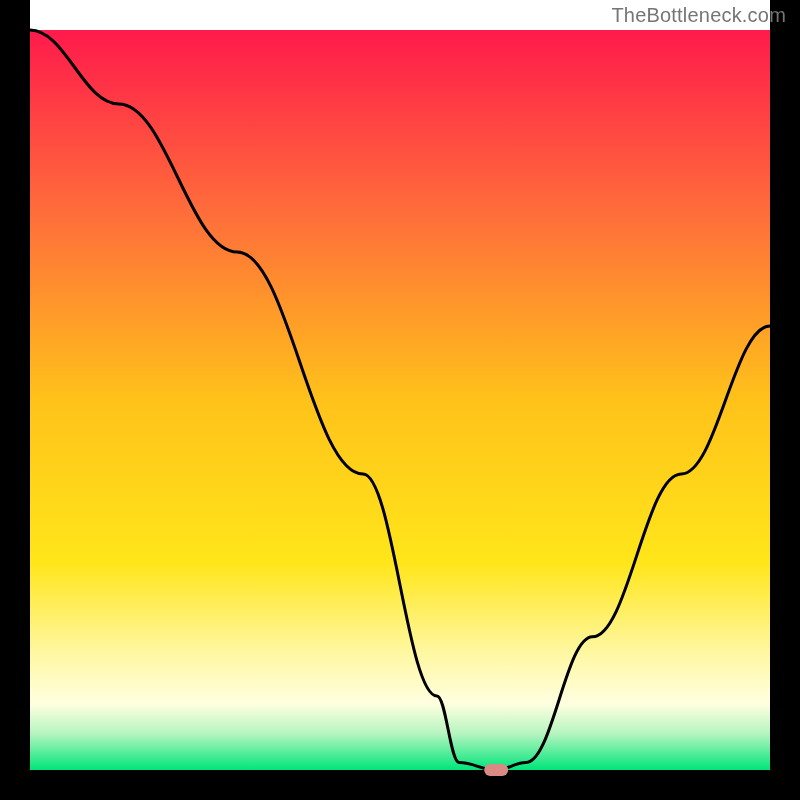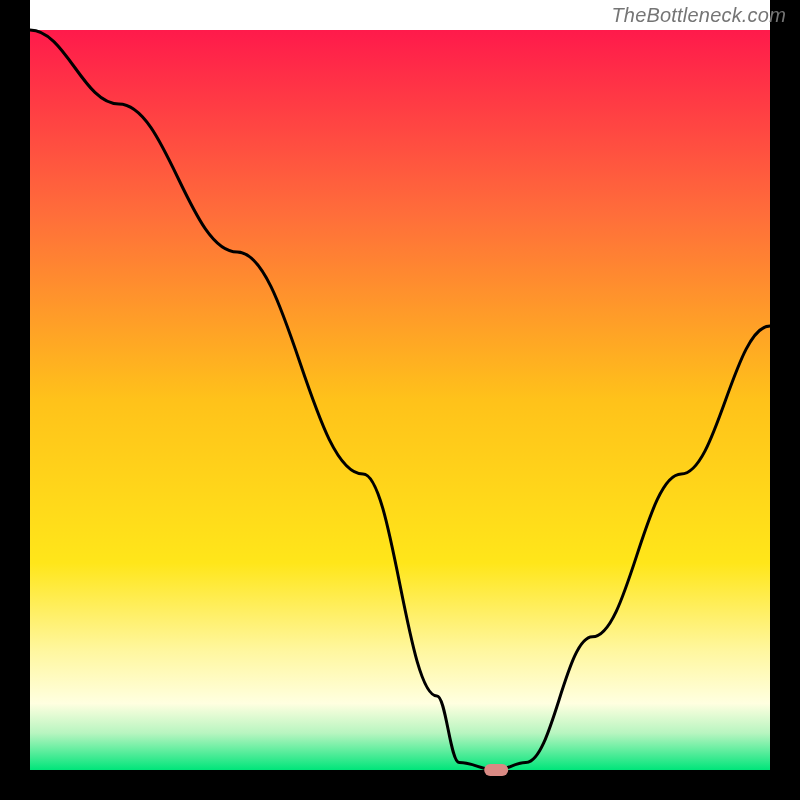--- a/index.html
+++ b/index.html
@@ -8,21 +8,20 @@
     background: #fff;
     width: 800px;
     height: 800px;
     overflow: hidden;
     font-family: Arial, Helvetica, sans-serif;
   }
   .chart-wrap {
     position: relative;
     width: 800px;
     height: 800px;
-    font-style: italic;
   }
   .attribution {
     position: absolute;
     top: 4px;
     right: 14px;
     font-size: 20px;
     color: #757575;
     letter-spacing: 0.2px;
     font-weight: 500;
   }

